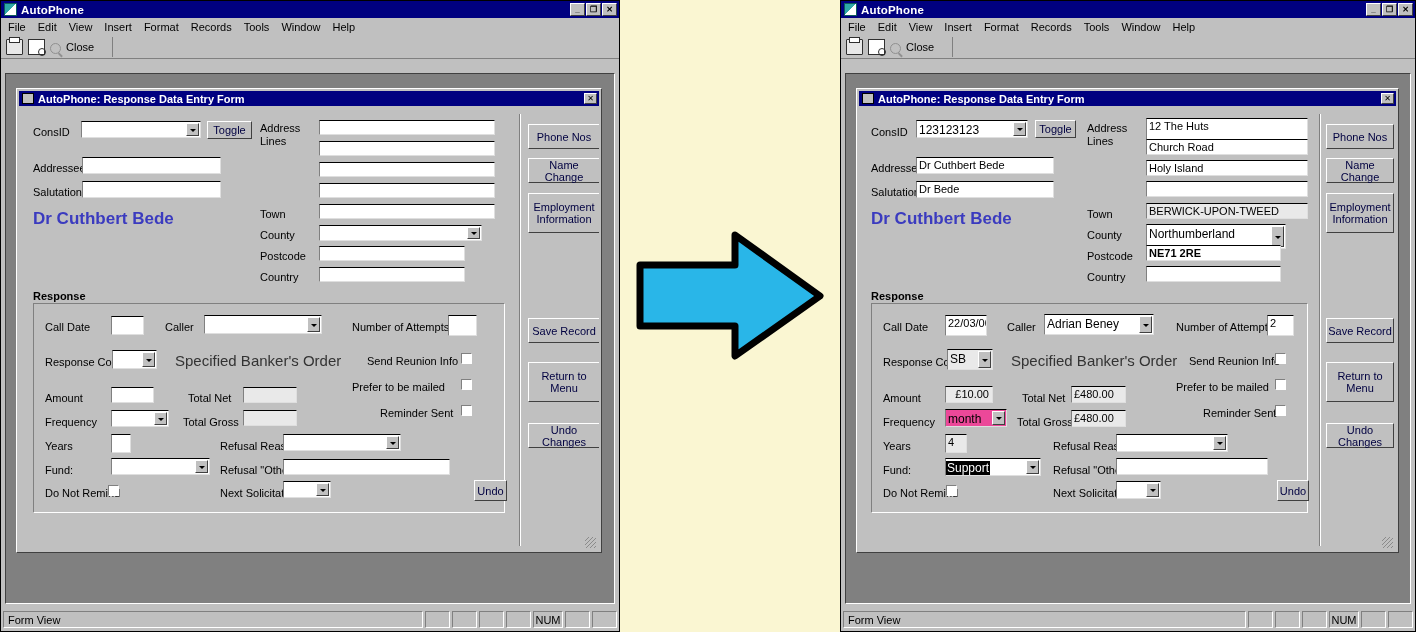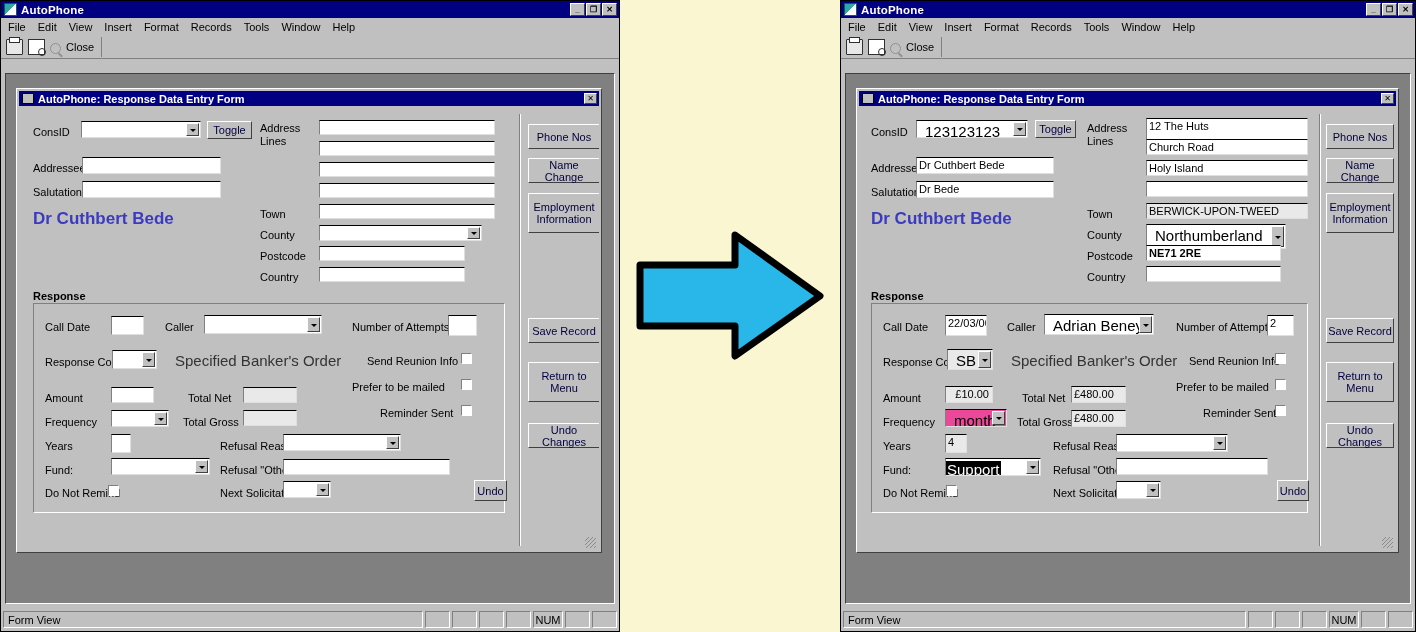--- a/index.html
+++ b/index.html
@@ -32,21 +32,21 @@
           color:#000;box-sizing:border-box;overflow:hidden;}
 
   .menubar{height:17px;background:#C0C0C0;display:flex;align-items:center;
            padding-left:7px;gap:12px;border-bottom:1px solid #C0C0C0;}
   .menubar span{font-size:11px;color:#000;}
 
   .toolbar{height:22px;background:#C0C0C0;display:flex;align-items:center;
            padding-left:5px;gap:6px;
            border-bottom:1px solid #808080;}
   .tbwrap{display:flex;align-items:center;gap:5px;
-          border-right:1px solid #808080;padding-right:7px;height:20px;}
+          border-right:1px solid #808080;padding-right:18px;height:20px;}
   .tbicon{width:15px;height:14px;position:relative;}
   .ic-print{background:#e8e8e8;border:1px solid #303030;border-radius:1px;}
   .ic-print:after{content:"";position:absolute;left:2px;top:-3px;width:9px;height:4px;
         background:#fff;border:1px solid #303030;}
   .ic-preview{background:#fff;border:1px solid #303030;}
   .ic-preview:after{content:"";position:absolute;right:-2px;bottom:-2px;width:6px;height:6px;
         border:1.5px solid #303030;border-radius:50%;background:transparent;}
   .ic-mag{border:1.5px solid #909090;border-radius:50%;width:9px;height:9px;margin-top:2px;}
   .ic-mag:after{content:"";position:absolute;right:-3px;bottom:-3px;width:5px;height:1.5px;
         background:#909090;transform:rotate(45deg);}
@@ -83,21 +83,21 @@
 
   
   .lbl{position:absolute;font-size:11px;color:#000;white-space:nowrap;line-height:12px;}
   .fld{position:absolute;background:#fff;box-sizing:border-box;
        border-top:1.5px solid #000;border-left:1.5px solid #808080;
        border-right:1px solid #dfdfdf;border-bottom:1px solid #dfdfdf;
        font-size:11px;line-height:1;padding:2px 0 0 2px;overflow:hidden;white-space:nowrap;}
   .combo{position:absolute;background:#fff;box-sizing:border-box;
        border-top:1.5px solid #000;border-left:1.5px solid #808080;
        border-right:1px solid #dfdfdf;border-bottom:1px solid #dfdfdf;
-       font-size:15px;padding:2px 0 0 8px;overflow:hidden;white-space:nowrap;}
+       font-size:12px;padding:2px 0 0 2px;overflow:hidden;white-space:nowrap;}
   .combo .arw{position:absolute;right:1px;top:1px;bottom:1px;width:13px;background:#C0C0C0;
        border-top:1px solid #fff;border-left:1px solid #fff;
        border-right:1px solid #404040;border-bottom:1px solid #404040;
        box-sizing:border-box;}
   .combo .arw:after{content:"";position:absolute;left:50%;top:50%;margin-left:-3px;margin-top:-1px;
        border-left:3px solid transparent;border-right:3px solid transparent;border-top:3px solid #000;}
   .sel{background:#000;color:#fff;padding:0 1px;}
 
   .btn{position:absolute;background:#C0C0C0;box-sizing:border-box;
        border-top:1.5px solid #fff;border-left:1.5px solid #fff;

